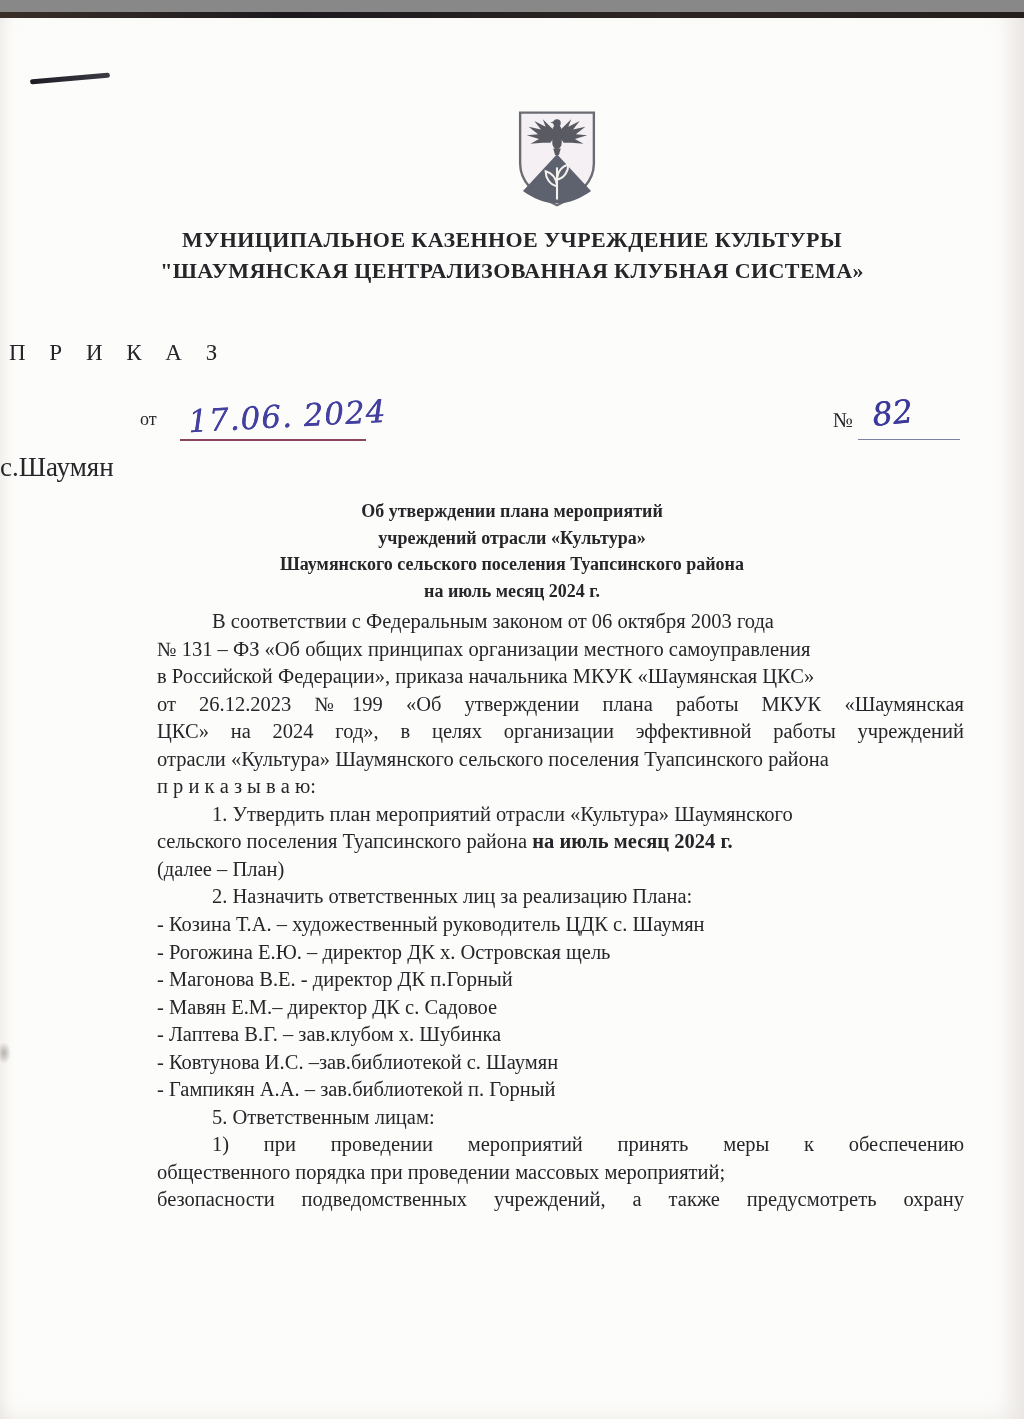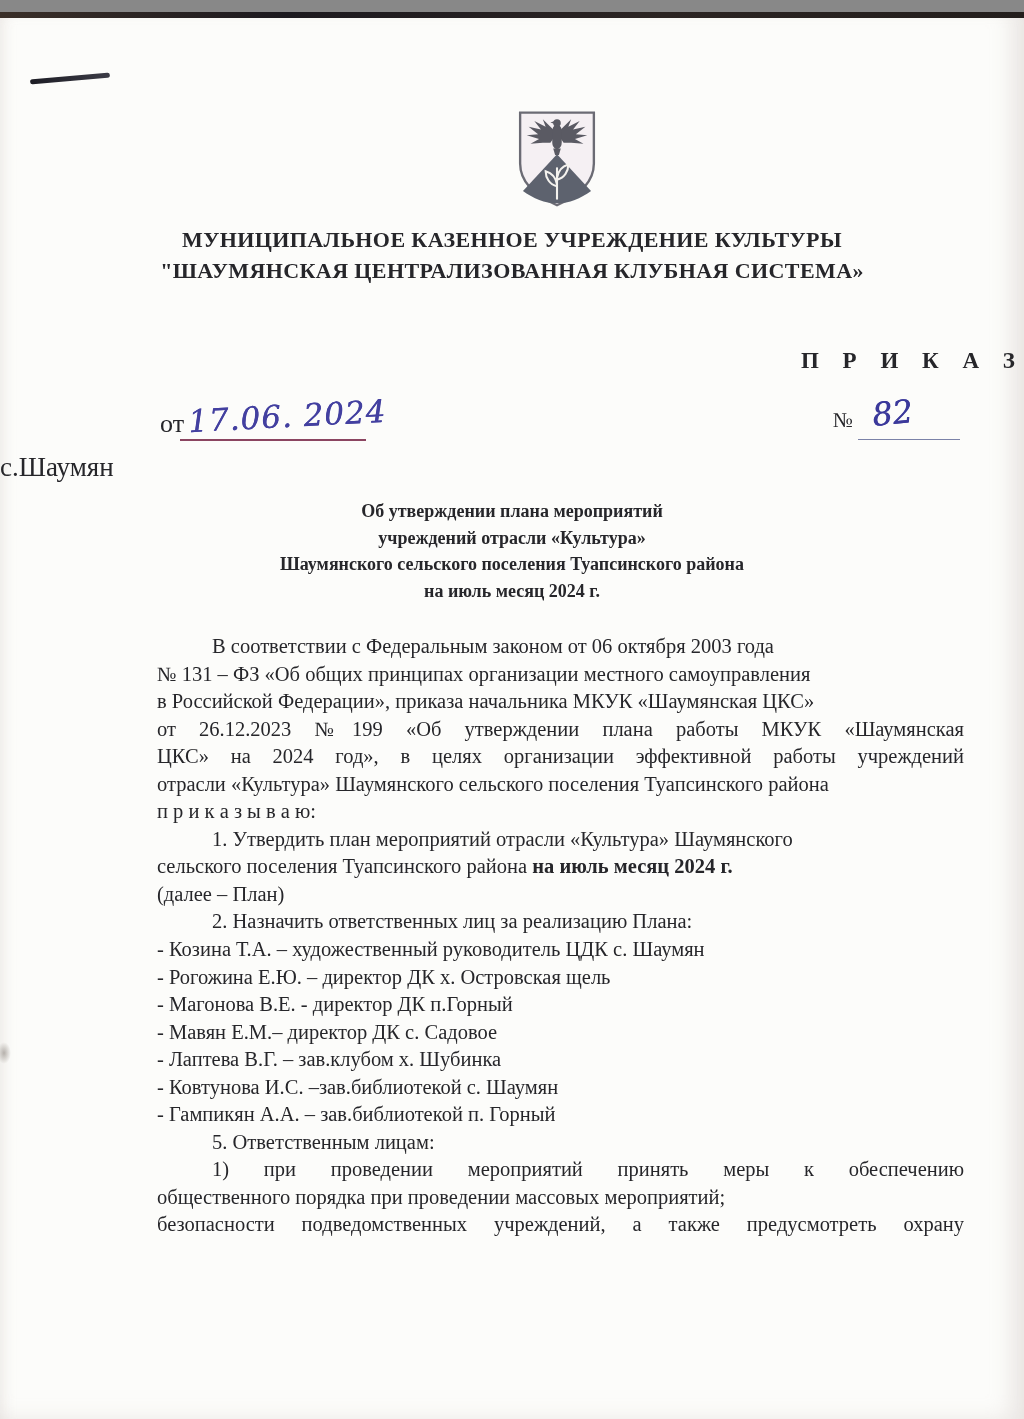--- a/index.html
+++ b/index.html
@@ -20,41 +20,41 @@
     background:linear-gradient(90deg,#1c1c24,#3c3c46);border-radius:3px;transform:rotate(-5deg);}
   .smudge{position:absolute;left:-3px;top:1030px;width:14px;height:22px;border-radius:50%;
     background:radial-gradient(ellipse at center,#9a948e 0%,rgba(200,196,190,0) 70%);opacity:.7;}
 
   
   .emblem{position:absolute;left:514px;top:93px;width:86px;height:104px;}
 
   
   .org{position:absolute;top:212px;left:0;width:100%;text-align:center;
     font-weight:bold;font-size:22px;line-height:31px;letter-spacing:.4px;}
-  .doc-type{position:absolute;top:336px;left:0;width:100%;text-align:right;
-    font-weight:bold;font-size:23px;letter-spacing:9px;padding-left:9px;box-sizing:border-box;}
+  .doc-type{position:absolute;top:328px;left:0;width:100%;text-align:left;
+    font-weight:normal;font-size:23px;letter-spacing:9px;padding-left:9px;box-sizing:border-box;}
 
   
-  .date-label{position:absolute;left:160px;top:397px;font-size:26px;}
+  .date-label{position:absolute;left:140px;top:397px;font-size:18px;}
   .date-underline{position:absolute;left:180px;top:427px;width:186px;border-bottom:2px solid #8b4560;}
   .date-hand{position:absolute;left:188px;top:386px;font-size:31px;font-style:italic;
     color:#4340a0;transform:rotate(-3deg);letter-spacing:1px;
     font-family:"DejaVu Serif", serif;text-shadow:.4px 0 0 #4340a0;}
   .num-label{position:absolute;left:833px;top:396px;font-size:21px;}
   .num-underline{position:absolute;left:858px;top:427px;width:102px;border-bottom:1.5px solid #7b82a8;}
   .num-hand{position:absolute;left:872px;top:382px;font-size:32px;font-style:italic;
     color:#3b399b;transform:rotate(-6deg);font-family:"DejaVu Serif", serif;text-shadow:.4px 0 0 #3b399b;}
 
   .place{position:absolute;top:440px;left:0;width:100%;font-size:27px;}
 
   .subject{position:absolute;top:486px;left:0;width:100%;text-align:center;
     font-weight:bold;font-size:18px;line-height:26.5px;}
 
   
-  .body-text{position:absolute;top:621px;left:157px;width:807px;font-size:20.5px;}
+  .body-text{position:absolute;top:596px;left:157px;width:807px;font-size:20.5px;}
   .bl{line-height:27.55px;min-height:27.55px;white-space:nowrap;}
   .bl.ind{padding-left:55px;}
   .bl.j{white-space:normal;text-align:justify;text-align-last:justify;}
   .bold{font-weight:bold;}
 </style>
 </head>
 <body>
 
 <div class="page">
 

